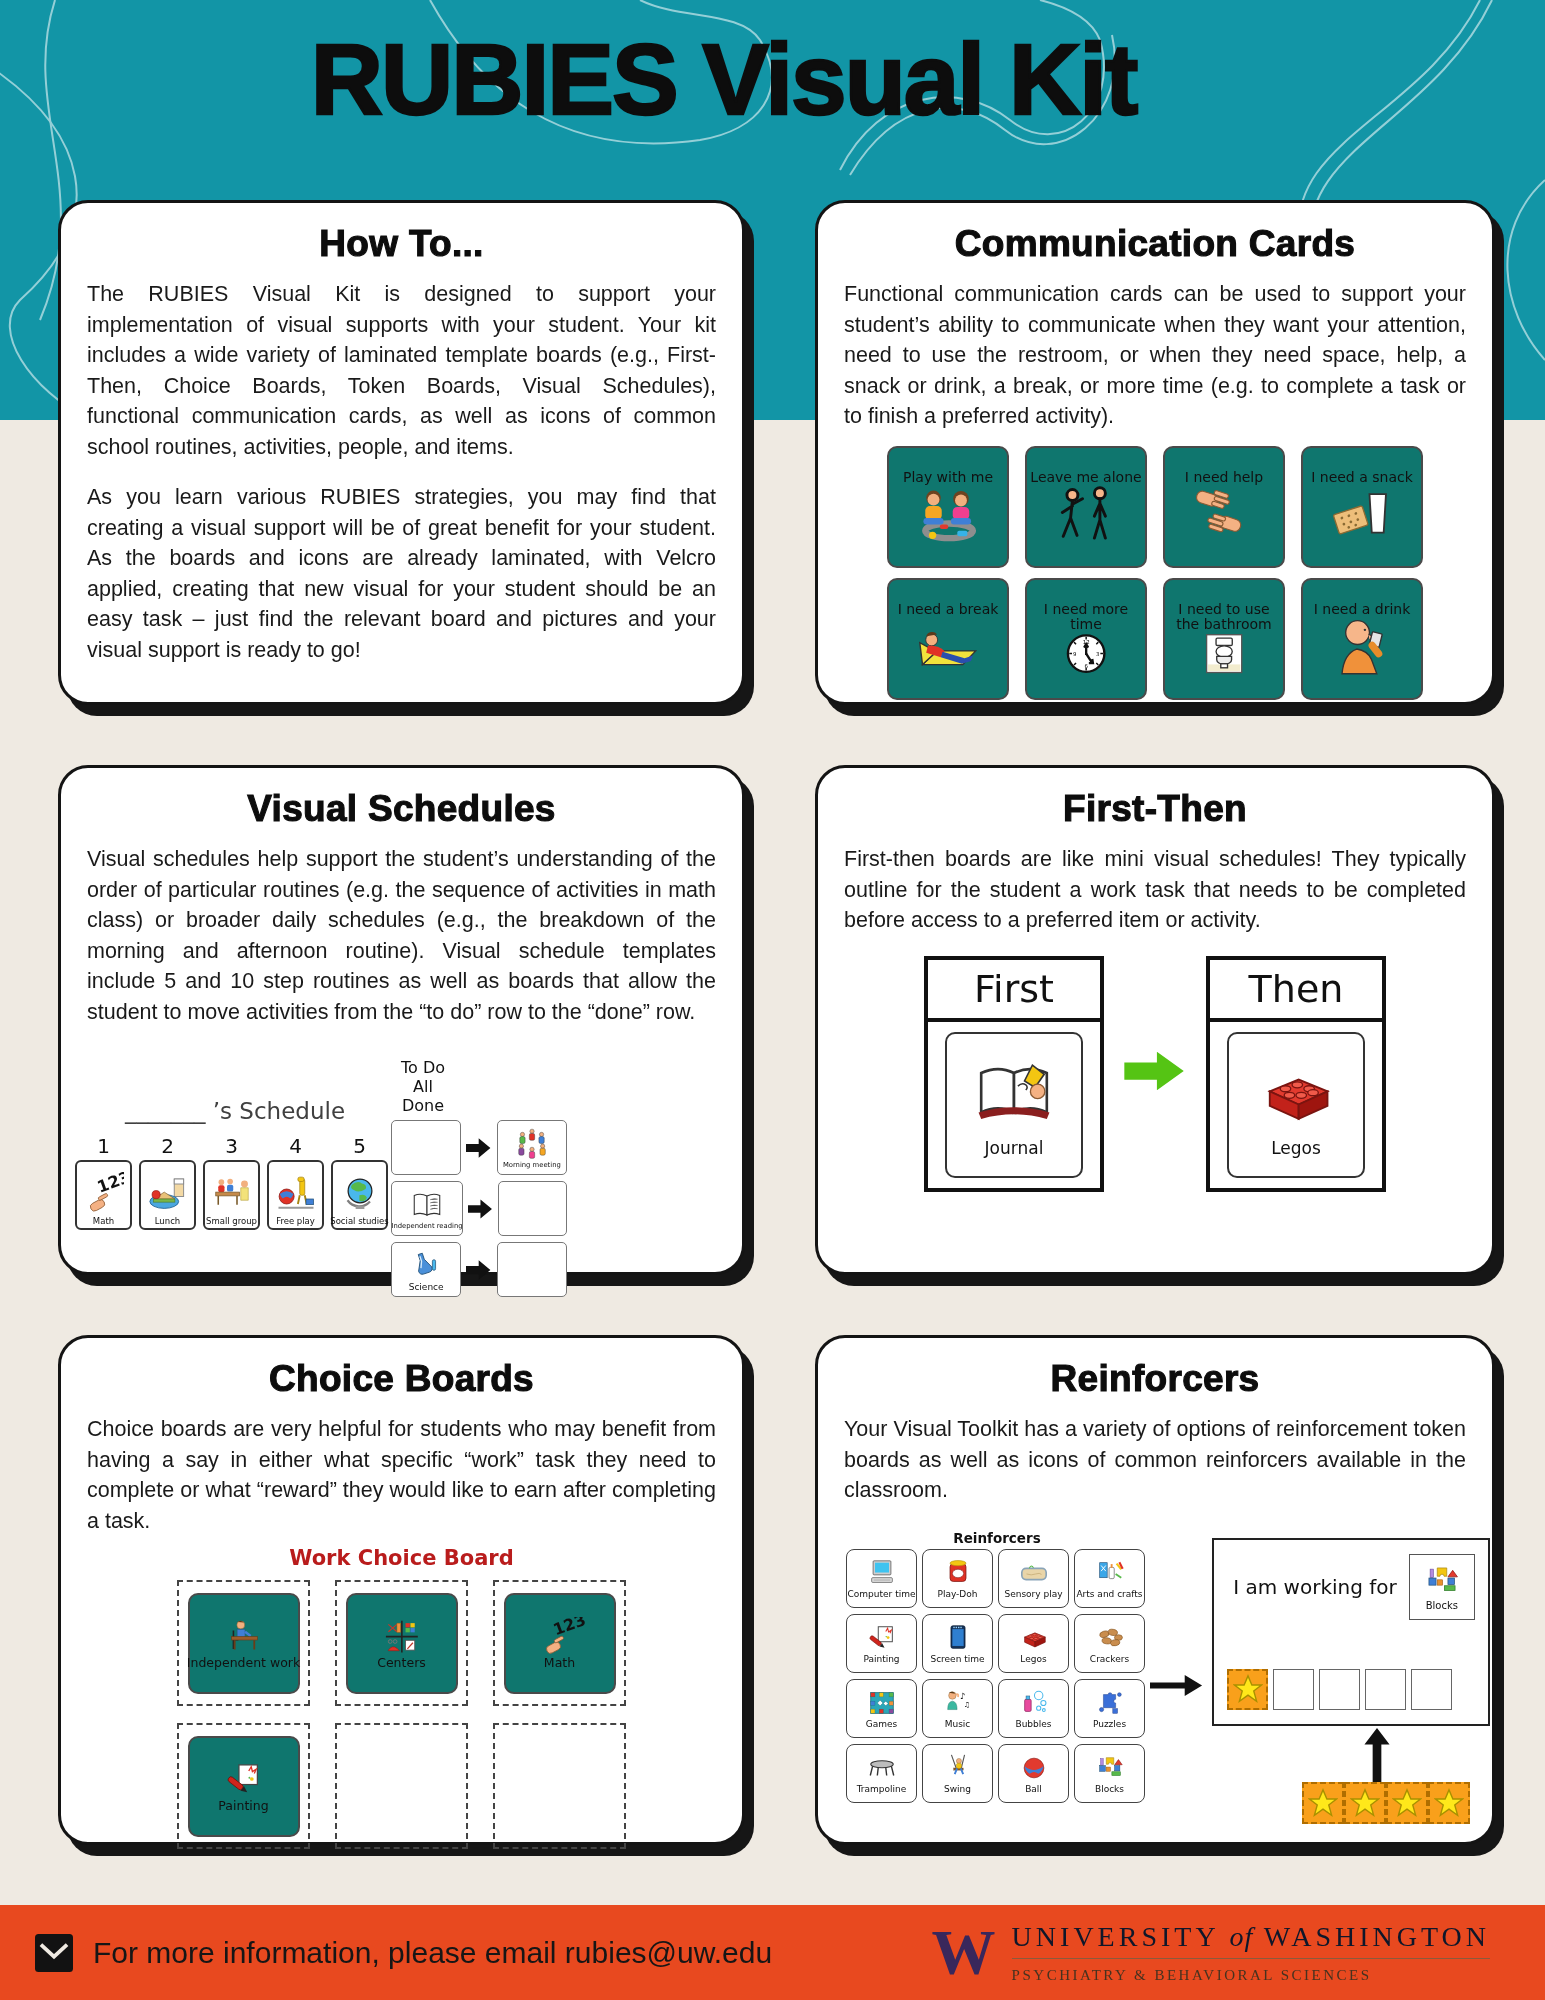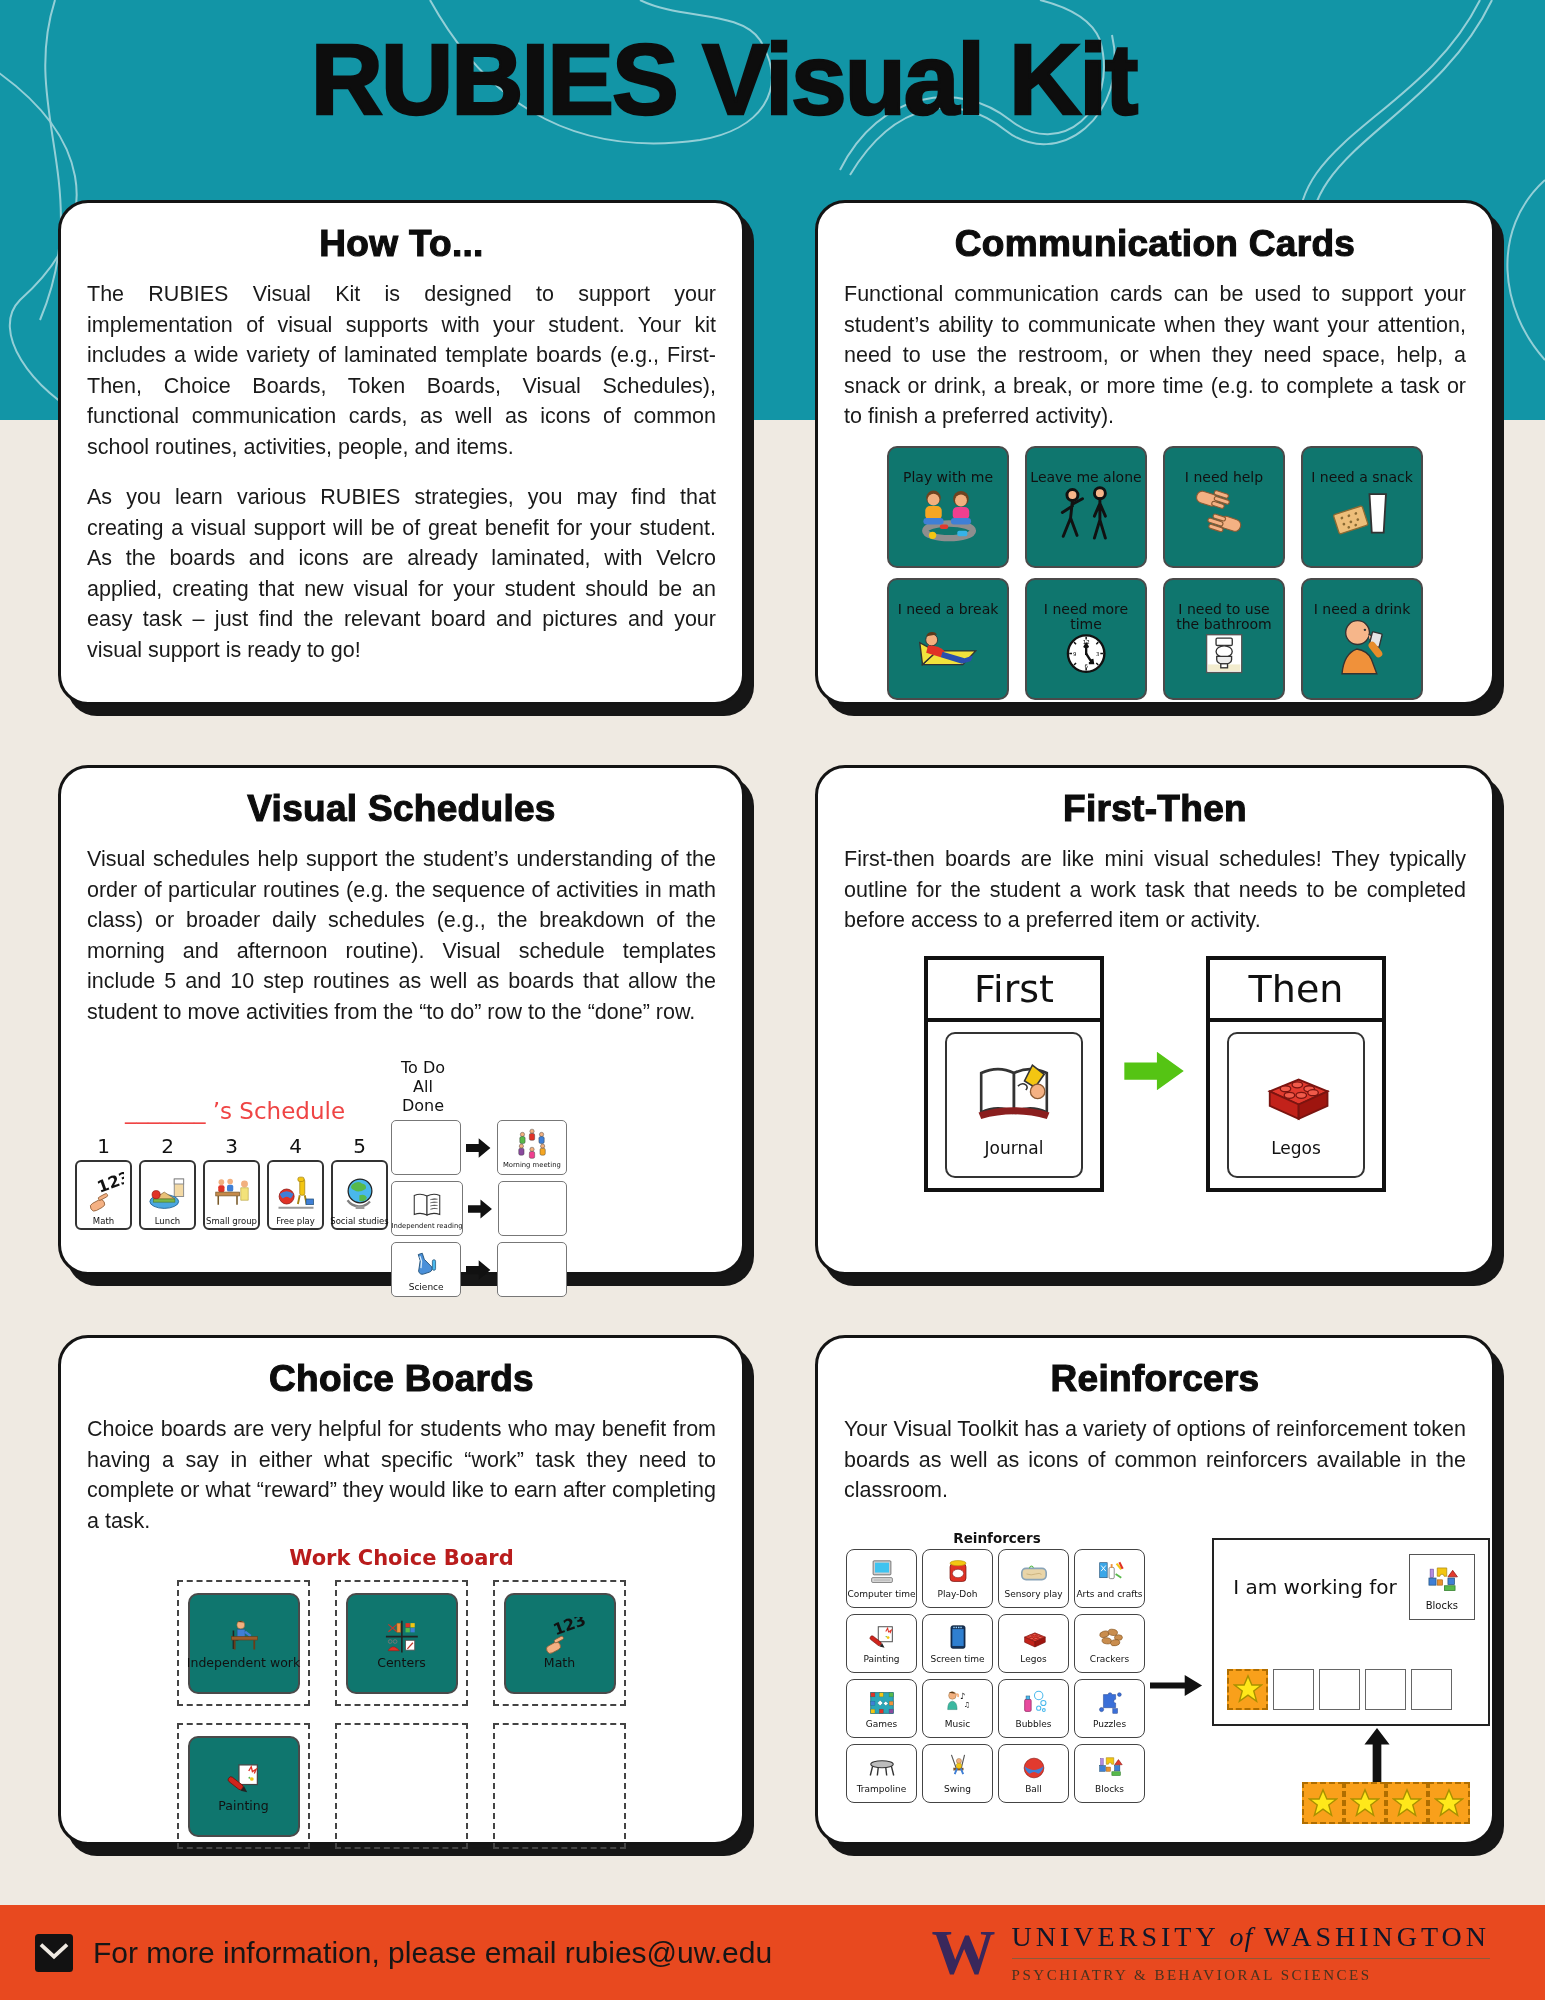--- a/index.html
+++ b/index.html
@@ -16,21 +16,21 @@
   .card p{font-size:21.5px;line-height:1.42;text-align:justify;margin:0 0 20px;color:#1a1a1a;}
   
   .comm-grid{display:grid;grid-template-columns:repeat(4,122px);gap:10px 16px;justify-content:center;margin-top:2px;}
   .pic-card{border:2px solid #4a4a4a;border-radius:10px;background:#0f766e;display:flex;flex-direction:column;
             align-items:center;padding:22px 3px;box-sizing:border-box;height:122px;}
   .pic-card .lbl{font-family:"DejaVu Sans",sans-serif;font-size:14px;text-align:center;line-height:1.1;color:#111;}
   .pic-card svg{flex:1;width:86%;}
   
   .vs-rel{position:relative;}
   .sched-left{position:absolute;left:14px;top:330px;width:320px;}
-  .sched-title{font-family:"DejaVu Sans",sans-serif;font-size:23px;text-align:center;color:#ef4444;margin-bottom:10px;}
+  .sched-title{font-family:"DejaVu Sans",sans-serif;font-size:23px;text-align:center;color:#404040;margin-bottom:10px;}
   .sched-nums{display:flex;gap:7px;margin-bottom:2px;}
   .sched-nums span{width:57px;text-align:center;font-family:"DejaVu Sans",sans-serif;font-size:20px;color:#111;}
   .sched-cards{display:flex;gap:7px;}
   .s-card{width:57px;height:70px;border:2px solid #333;border-radius:6px;background:#fff;display:flex;
           flex-direction:column;align-items:center;justify-content:flex-end;box-sizing:border-box;padding:2px;}
   .s-card svg{width:40px;height:44px;}
   .s-card .lbl{font-family:"DejaVu Sans",sans-serif;font-size:8.5px;white-space:nowrap;color:#111;}
   .sched-right{position:absolute;left:330px;top:290px;width:176px;}
   .mv-headers{display:flex;justify-content:space-between;font-family:"DejaVu Sans",sans-serif;
               font-size:16px;color:#111;margin-bottom:5px;flex-direction:column;}

